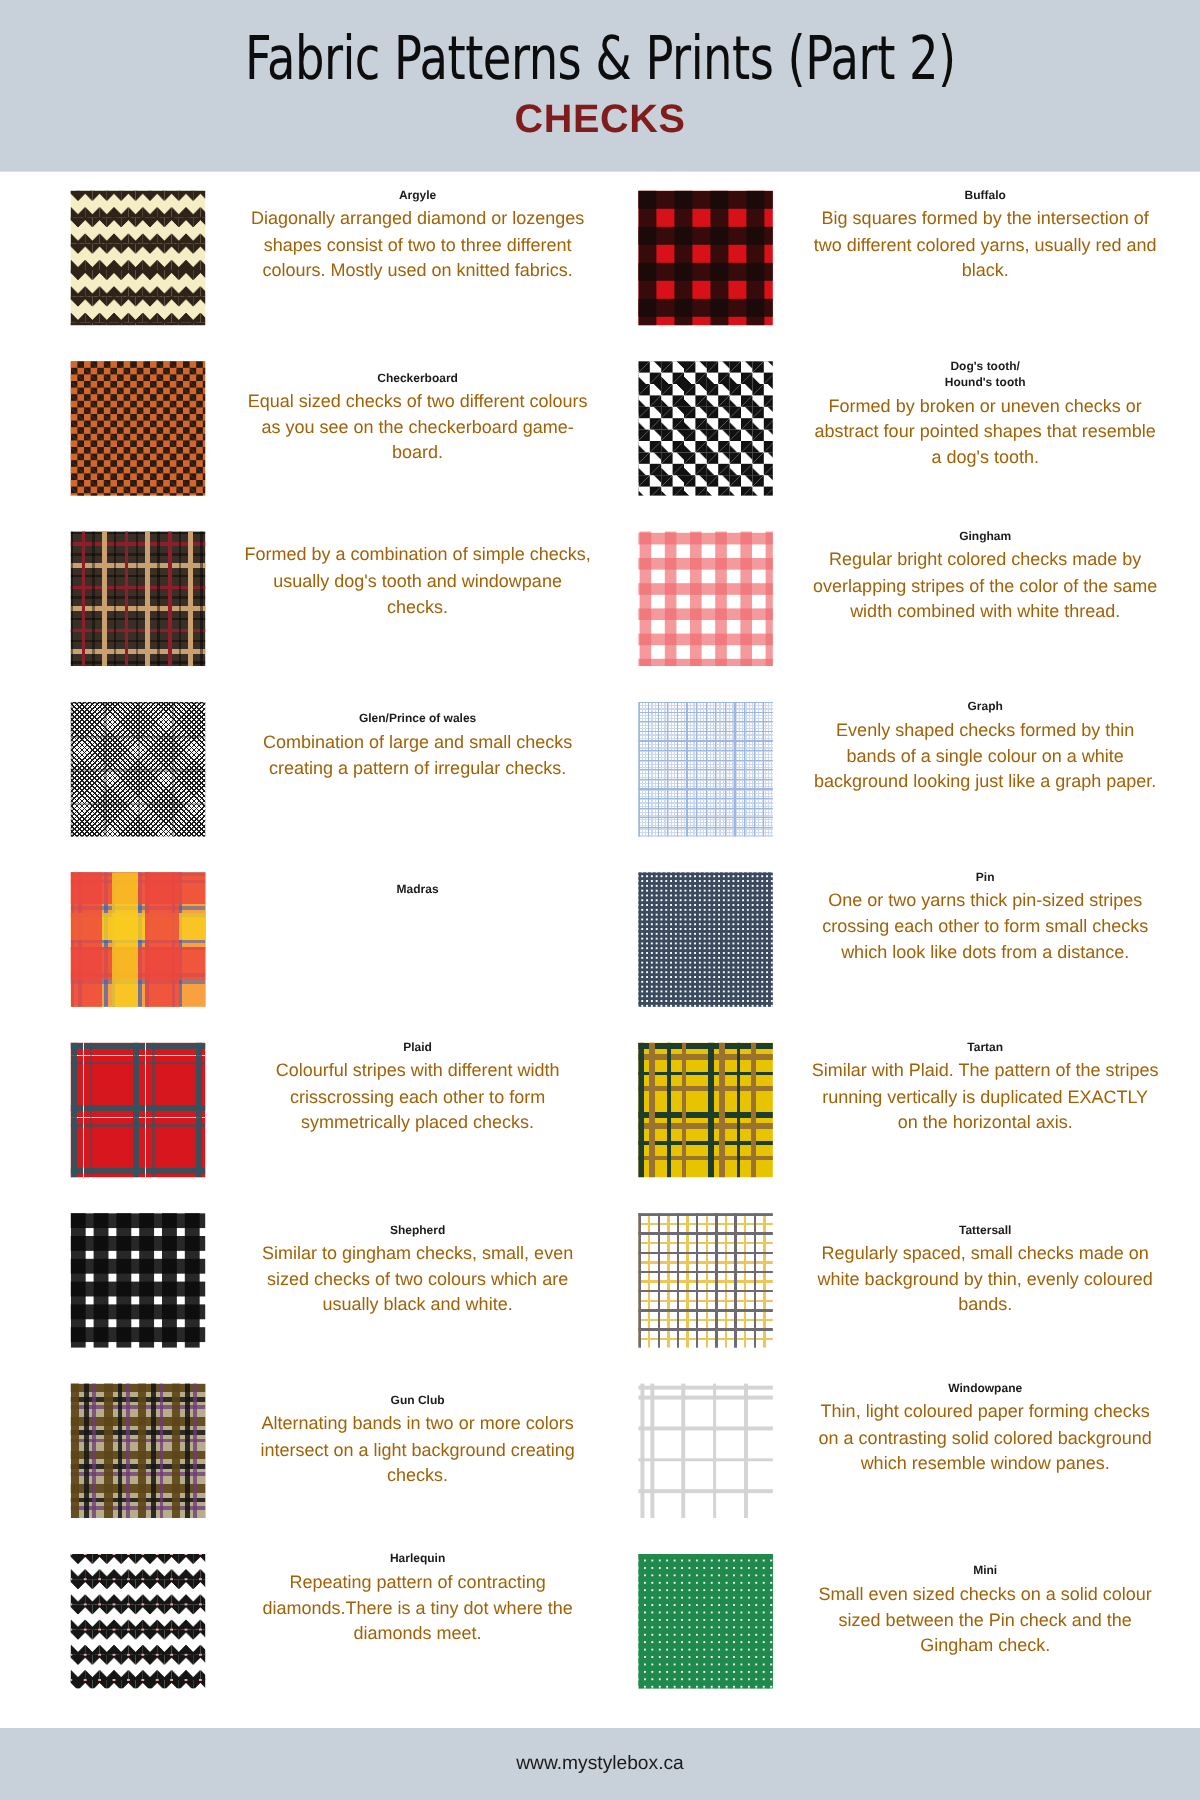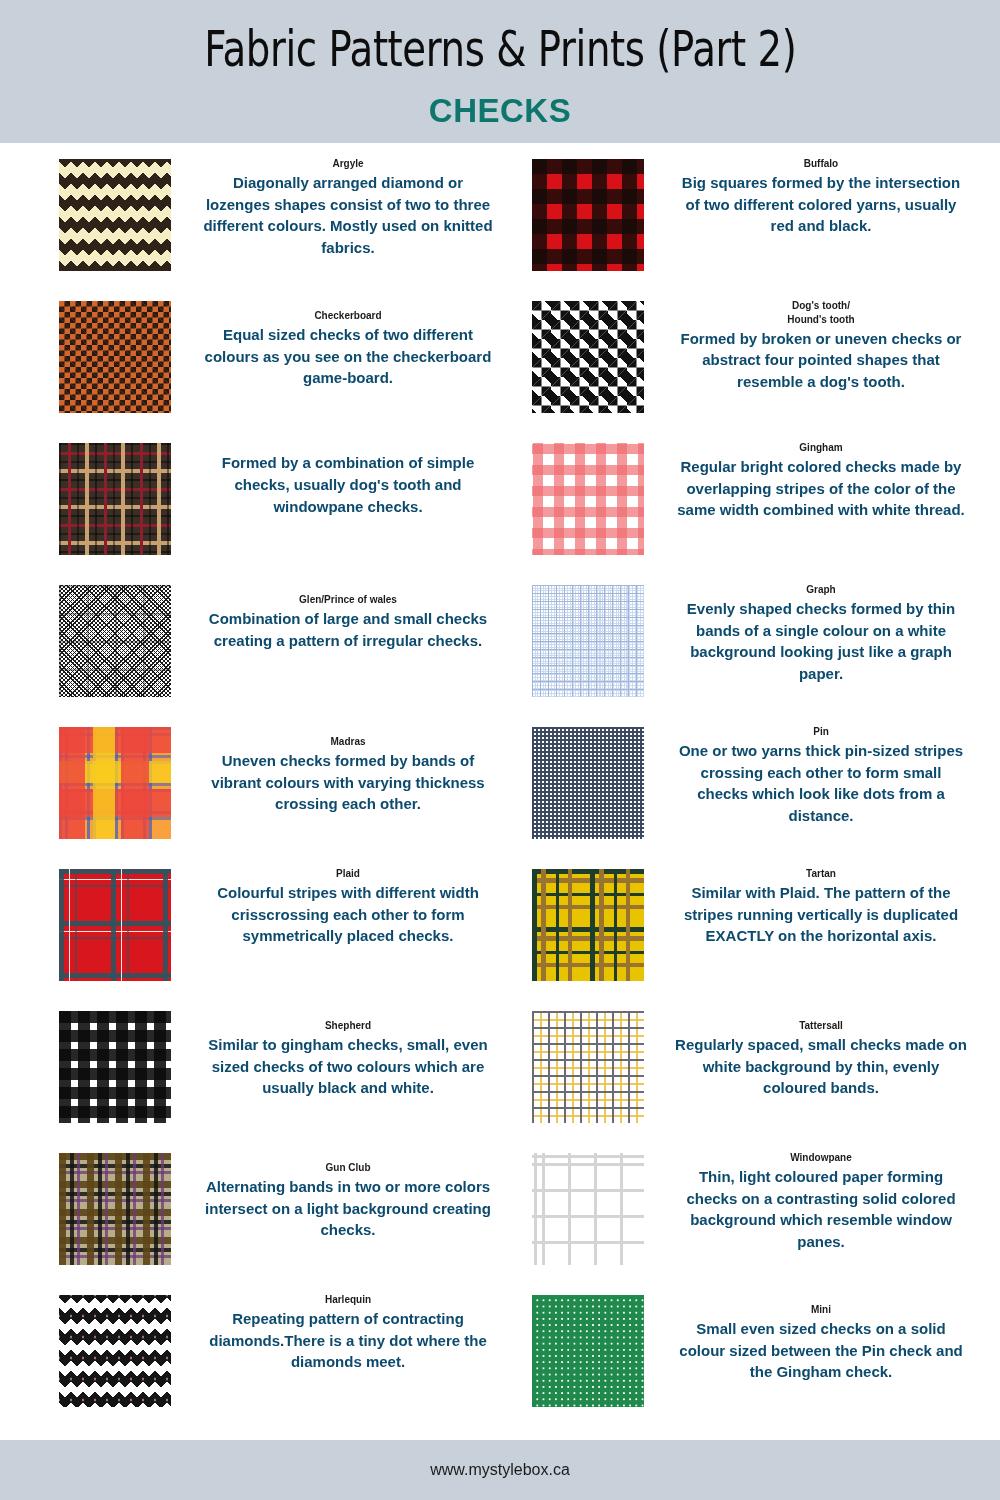--- a/index.html
+++ b/index.html
@@ -43,23 +43,23 @@
     letter-spacing: -0.5px;
     line-height: 1.15;
     transform: scaleX(0.86) scaleY(1.12);
     transform-origin: center top;
     white-space: nowrap;
   }
   .header-subtitle {
     font-family: "Liberation Sans", sans-serif;
     font-size: 33px;
     font-weight: 700;
-    color: #0f766e;
+    color: #7f1d1d;
     letter-spacing: 0.5px;
-    margin-top: 20px;
+    margin-top: 8px;
   }
 
   
   .content {
     flex: 1;
     padding: 6px 0 0 0;
     display: grid;
     grid-template-columns: 473px 473px;
     grid-auto-rows: min-content;
     column-gap: 0px;
@@ -98,22 +98,22 @@
   .p-title {
     font-size: 10px;
     font-weight: 700;
     color: #1b1b1b;
     line-height: 1.38;
     white-space: pre-line;
   }
 
   .p-desc {
     font-size: 15px;
-    font-weight: 700;
-    color: #0c4a6e;
+    font-weight: 400;
+    color: #a16207;
     line-height: 1.45;
     margin-top: 1px;
   }
 
   
   .entry.align-gap .text-col { padding-top: 10px; }
 
   
   .footer {
     background: #c8d0da;
@@ -440,21 +440,20 @@
         <div class="p-desc">Evenly shaped checks formed by thin bands of a single colour on a white background looking just like a graph paper.</div>
       </div>
     </div>
 
     <div class="entry align-gap">
       <div class="swatch-wrap">
         <div class="swatch sw-madras"></div>
       </div>
       <div class="text-col">
         <div class="p-title">Madras</div>
-        <div class="p-desc">Uneven checks formed by bands of vibrant colours with varying thickness crossing each other.</div>
       </div>
     </div>
 
     <div class="entry">
       <div class="swatch-wrap">
         <div class="swatch sw-pin"></div>
       </div>
       <div class="text-col">
         <div class="p-title">Pin</div>
         <div class="p-desc">One or two yarns thick pin-sized stripes crossing each other to form small checks which look like dots from a distance.</div>

